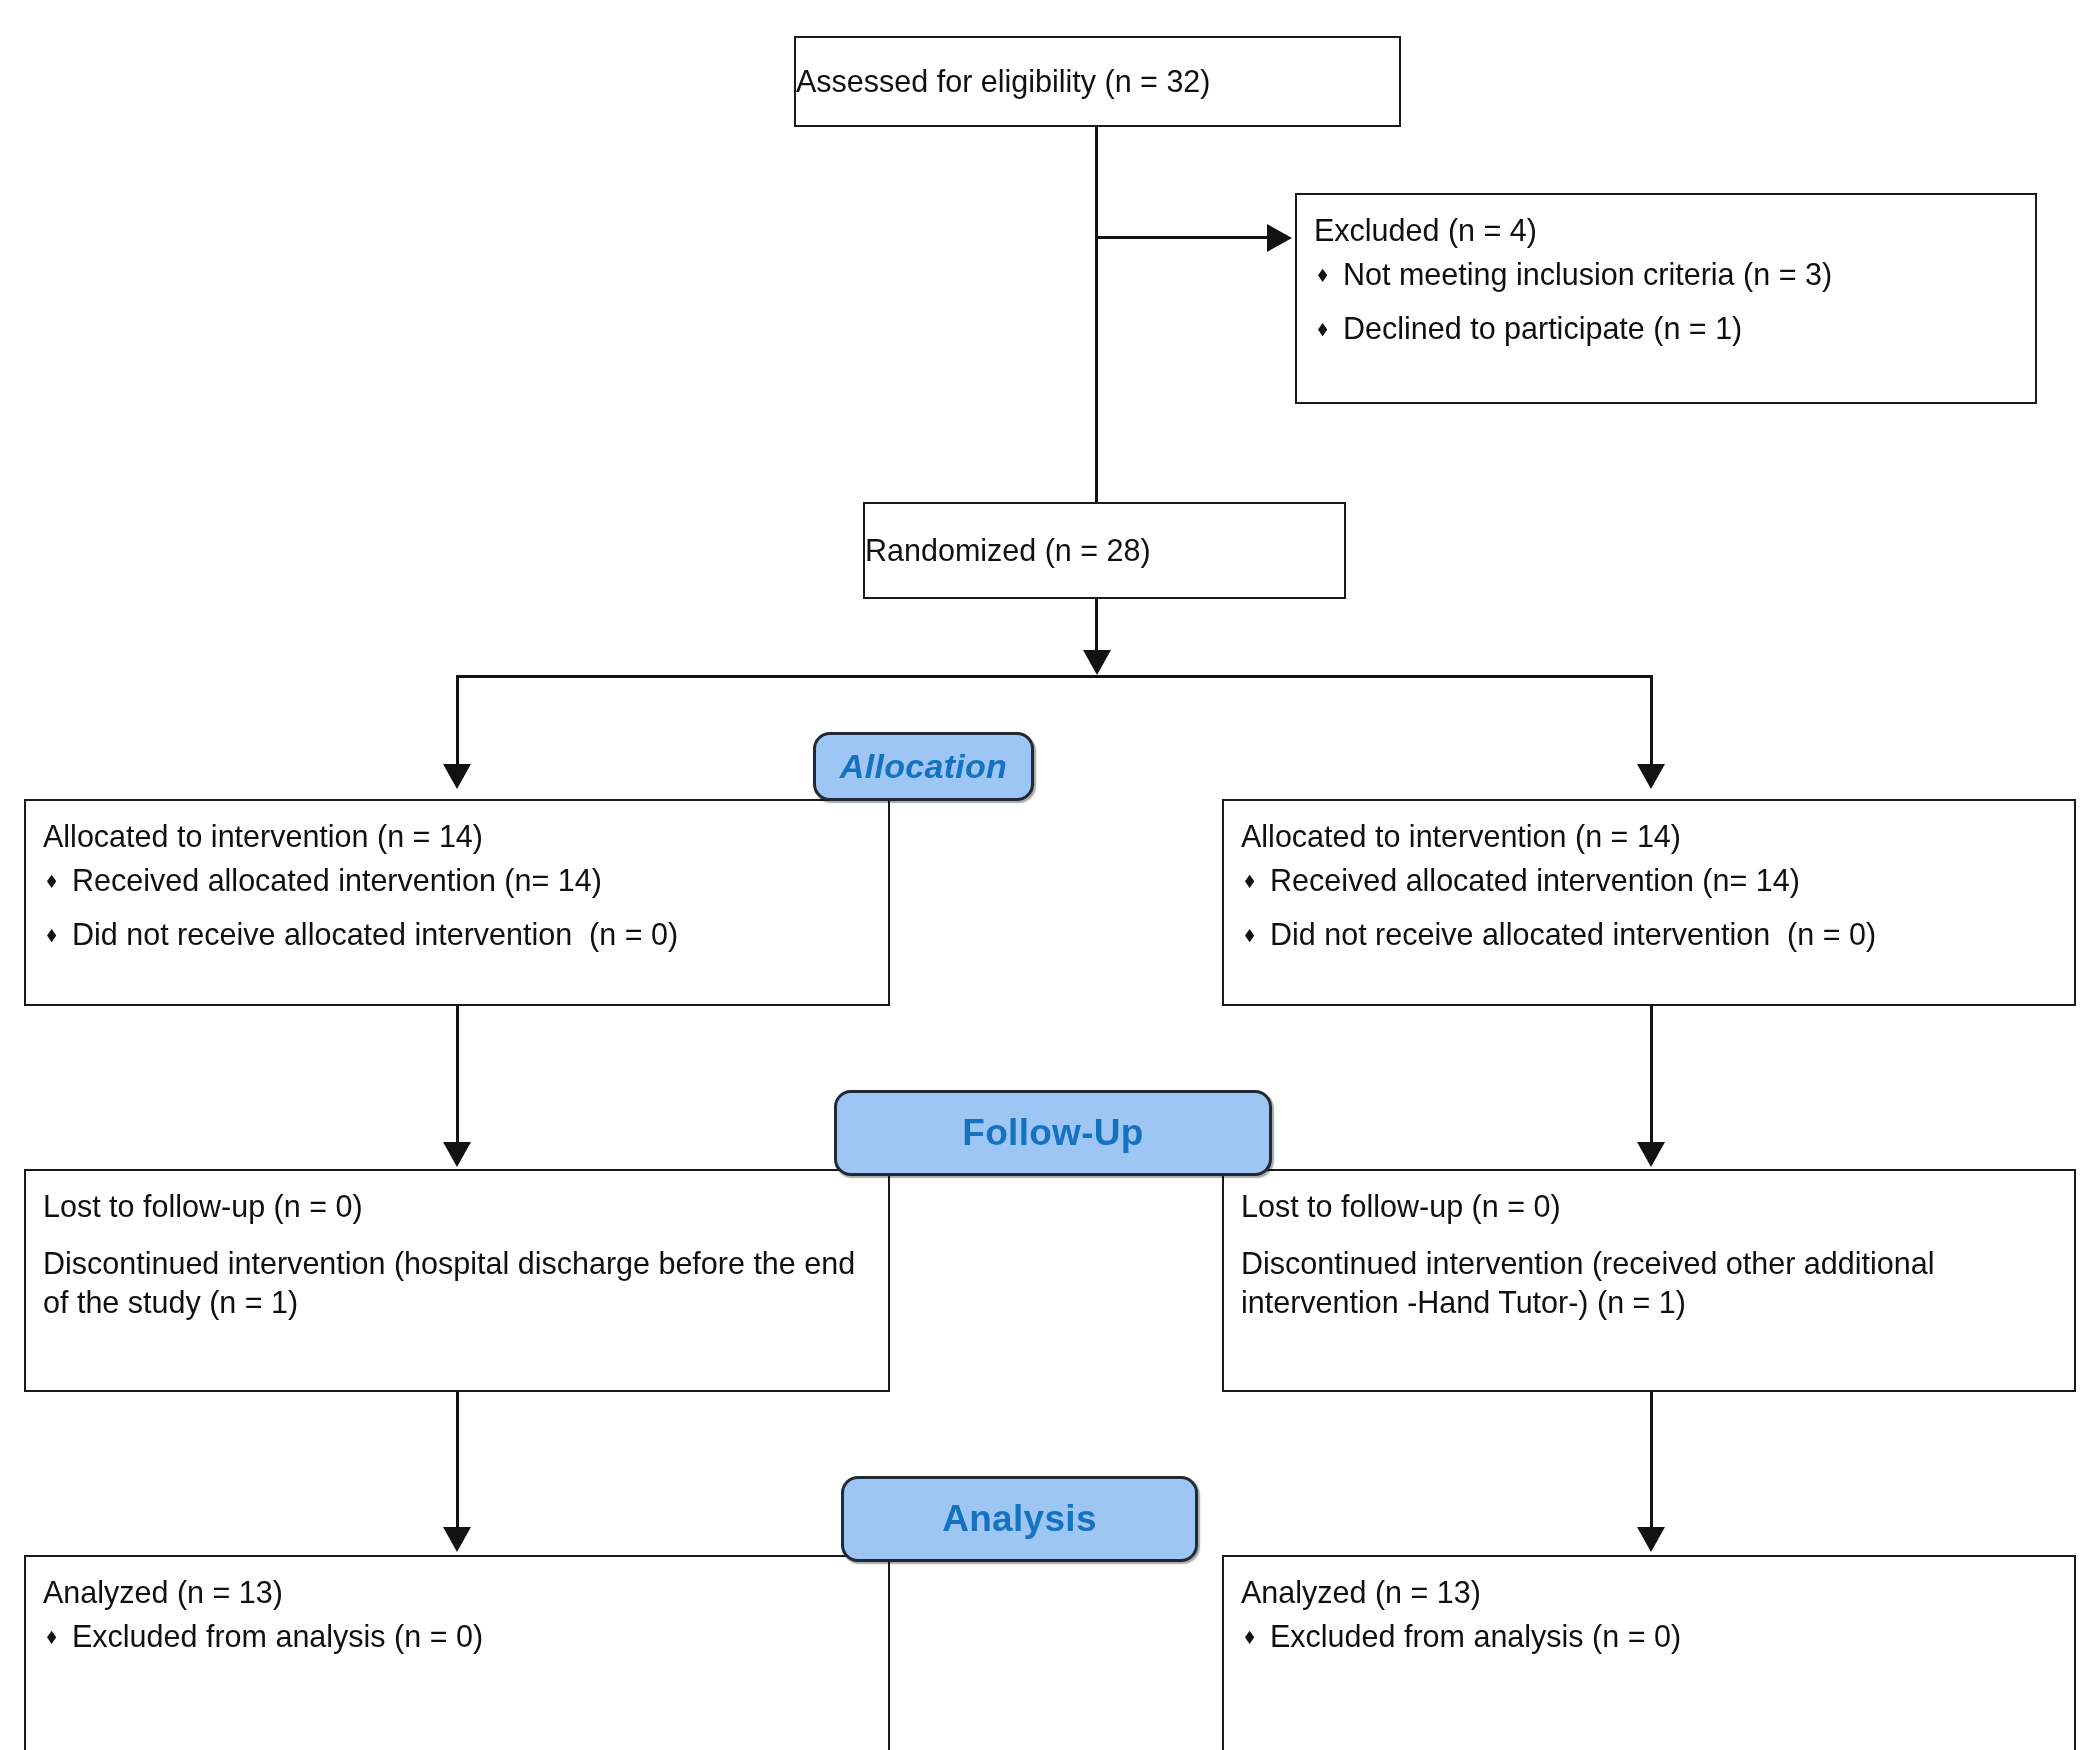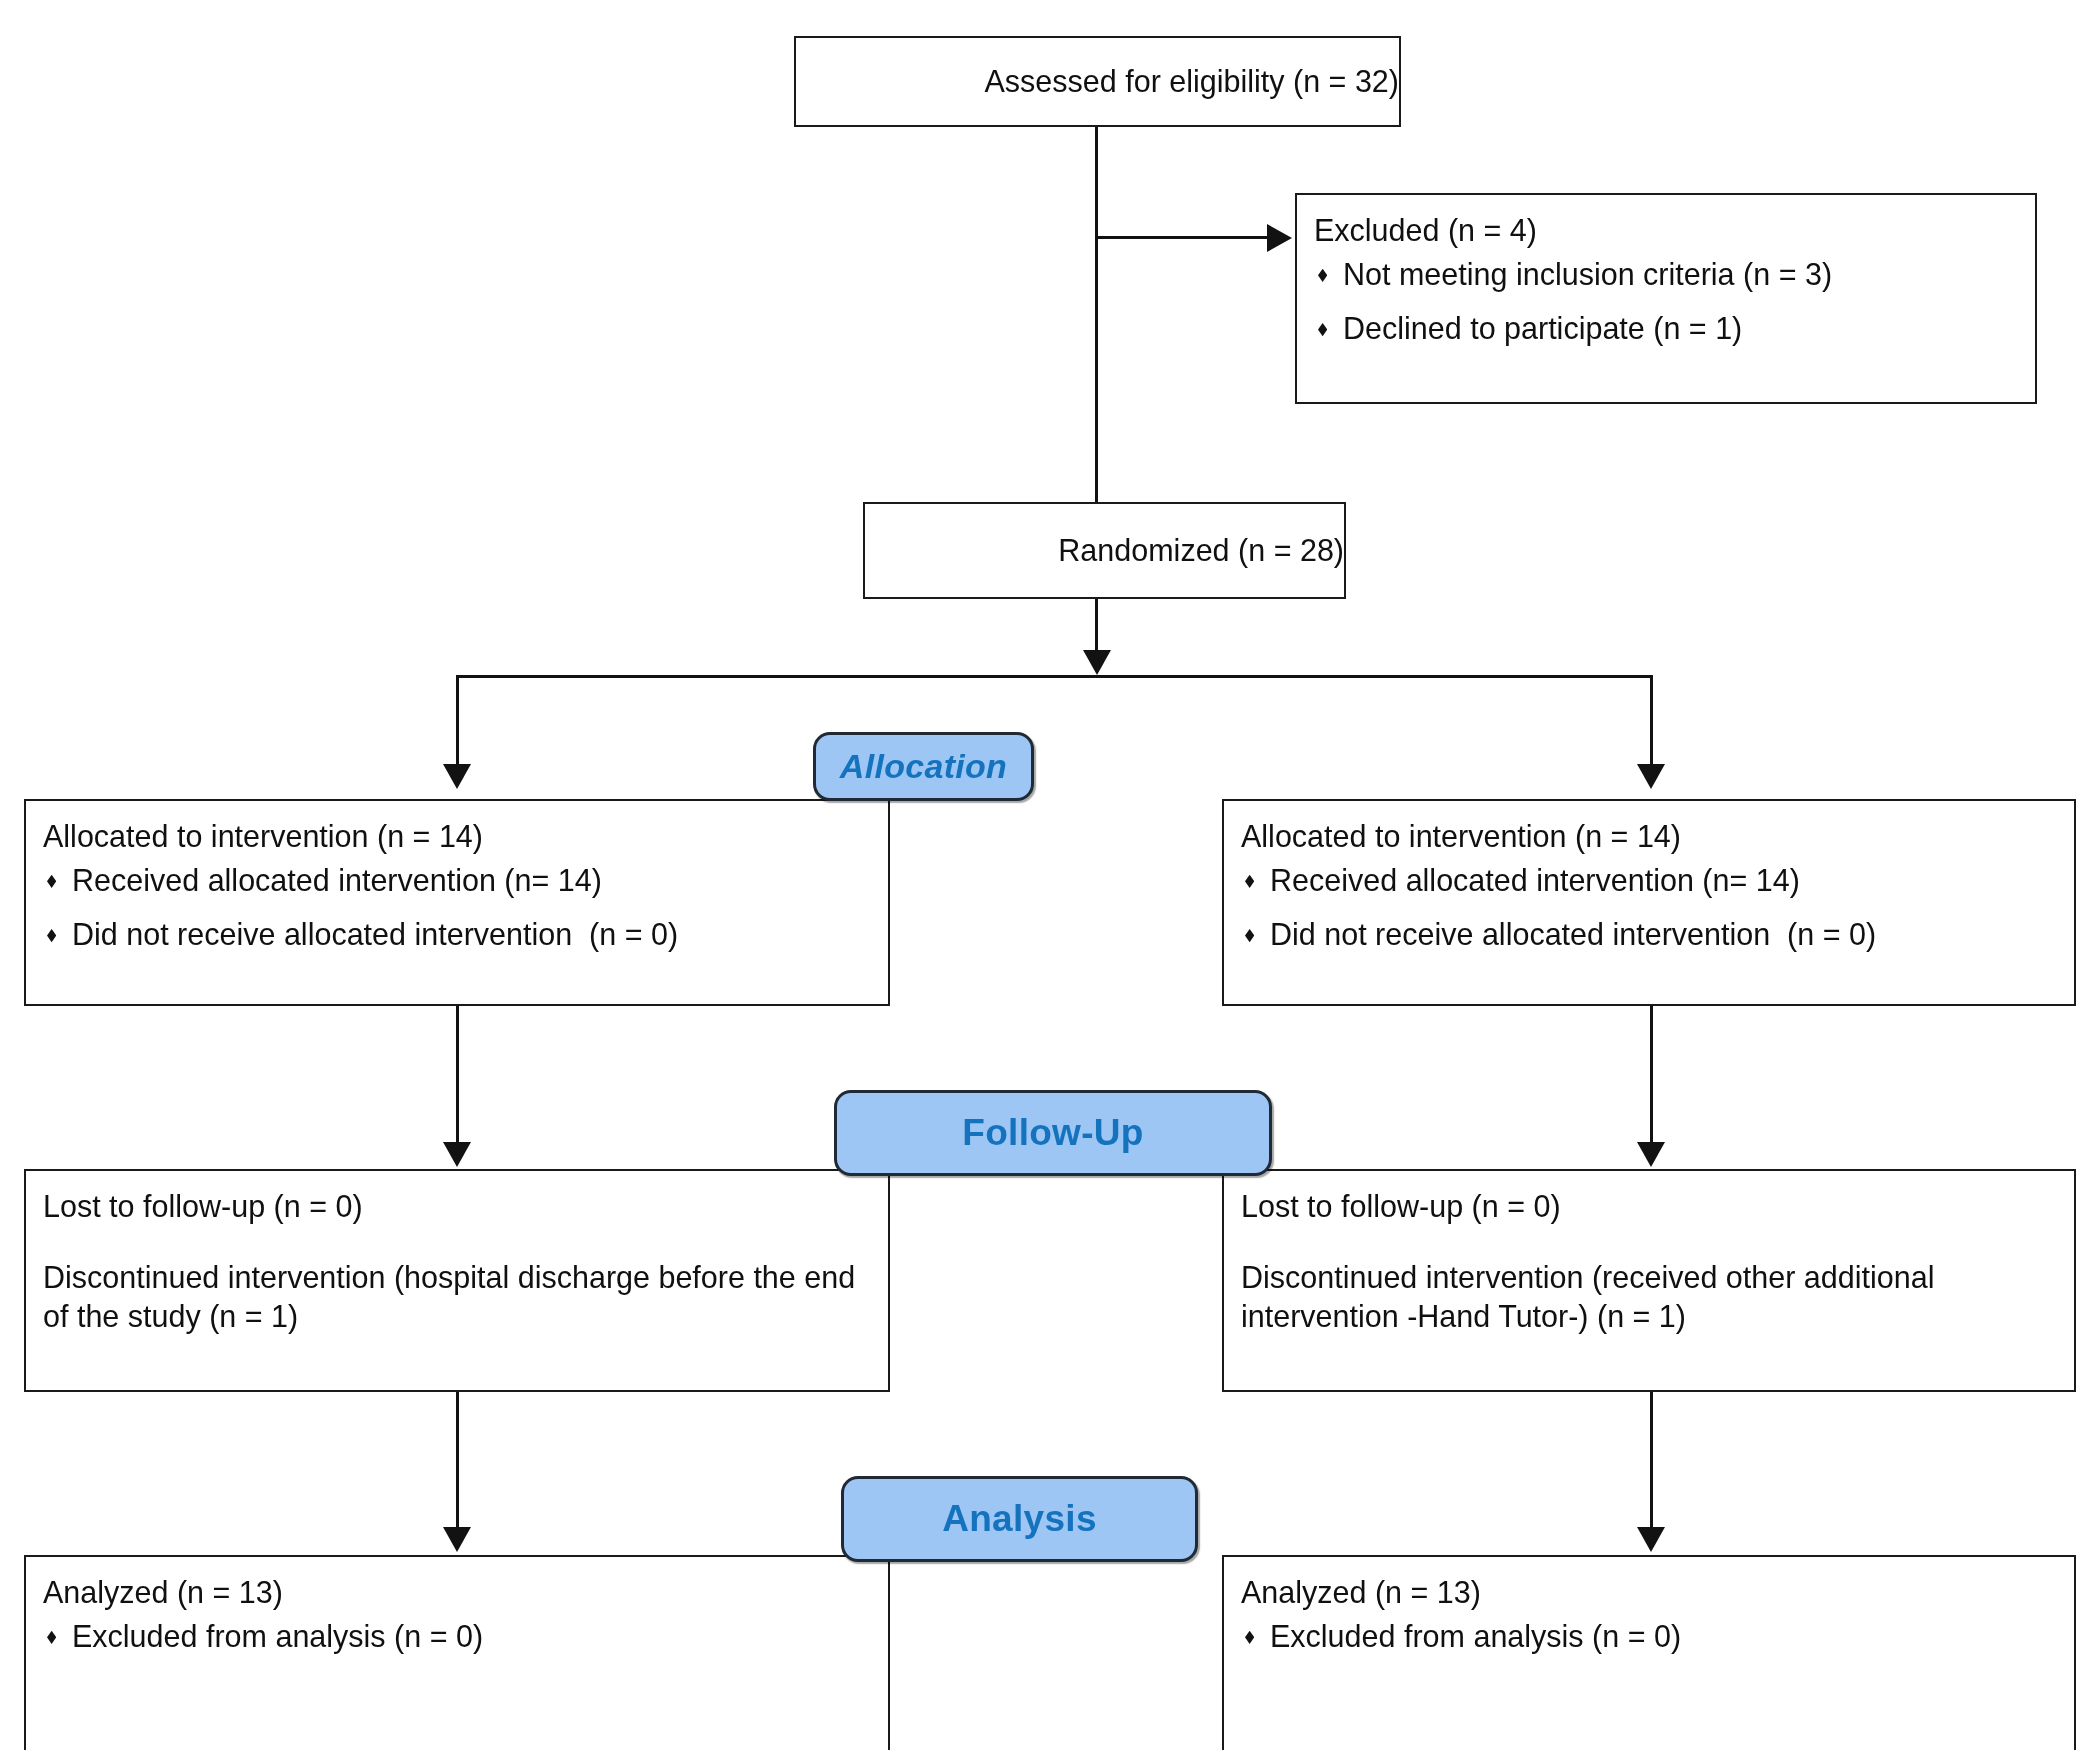--- a/index.html
+++ b/index.html
@@ -41,21 +41,21 @@
     border: 2.7px solid #1a1a1a;
     z-index: 10;
     color: #101010;
   }
   .node .body {
     padding: 16px 17px 6.6px 17px;
   }
   .node.centered {
     display: flex;
     align-items: center;
-    justify-content: flex-end;
+    justify-content: flex-start;
   }
   .txt {
     font-size: 30.5px;
     line-height: 1.30;
     white-space: pre-wrap;
   }
   .txt.t-center { text-align: center; }
 
   ul.bullets {
     list-style: none;
@@ -74,21 +74,21 @@
     position: absolute;
     left: 4px;
     top: 0.46em;
     width: 9.3px;
     height: 13.3px;
     background: #121212;
     transform: rotate(0deg);
     clip-path: polygon(50% 0%, 100% 50%, 50% 100%, 0% 50%);
   }
 
-  .para { margin-bottom: 31px; }
+  .para { margin-bottom: 17px; }
   .para:last-child { margin-bottom: 0; }
 
   
   .vline, .hline {
     position: absolute;
     background: #121212;
     z-index: 5;
   }
   .vline { width: 3.3px; }
   .hline { height: 3.3px; }

